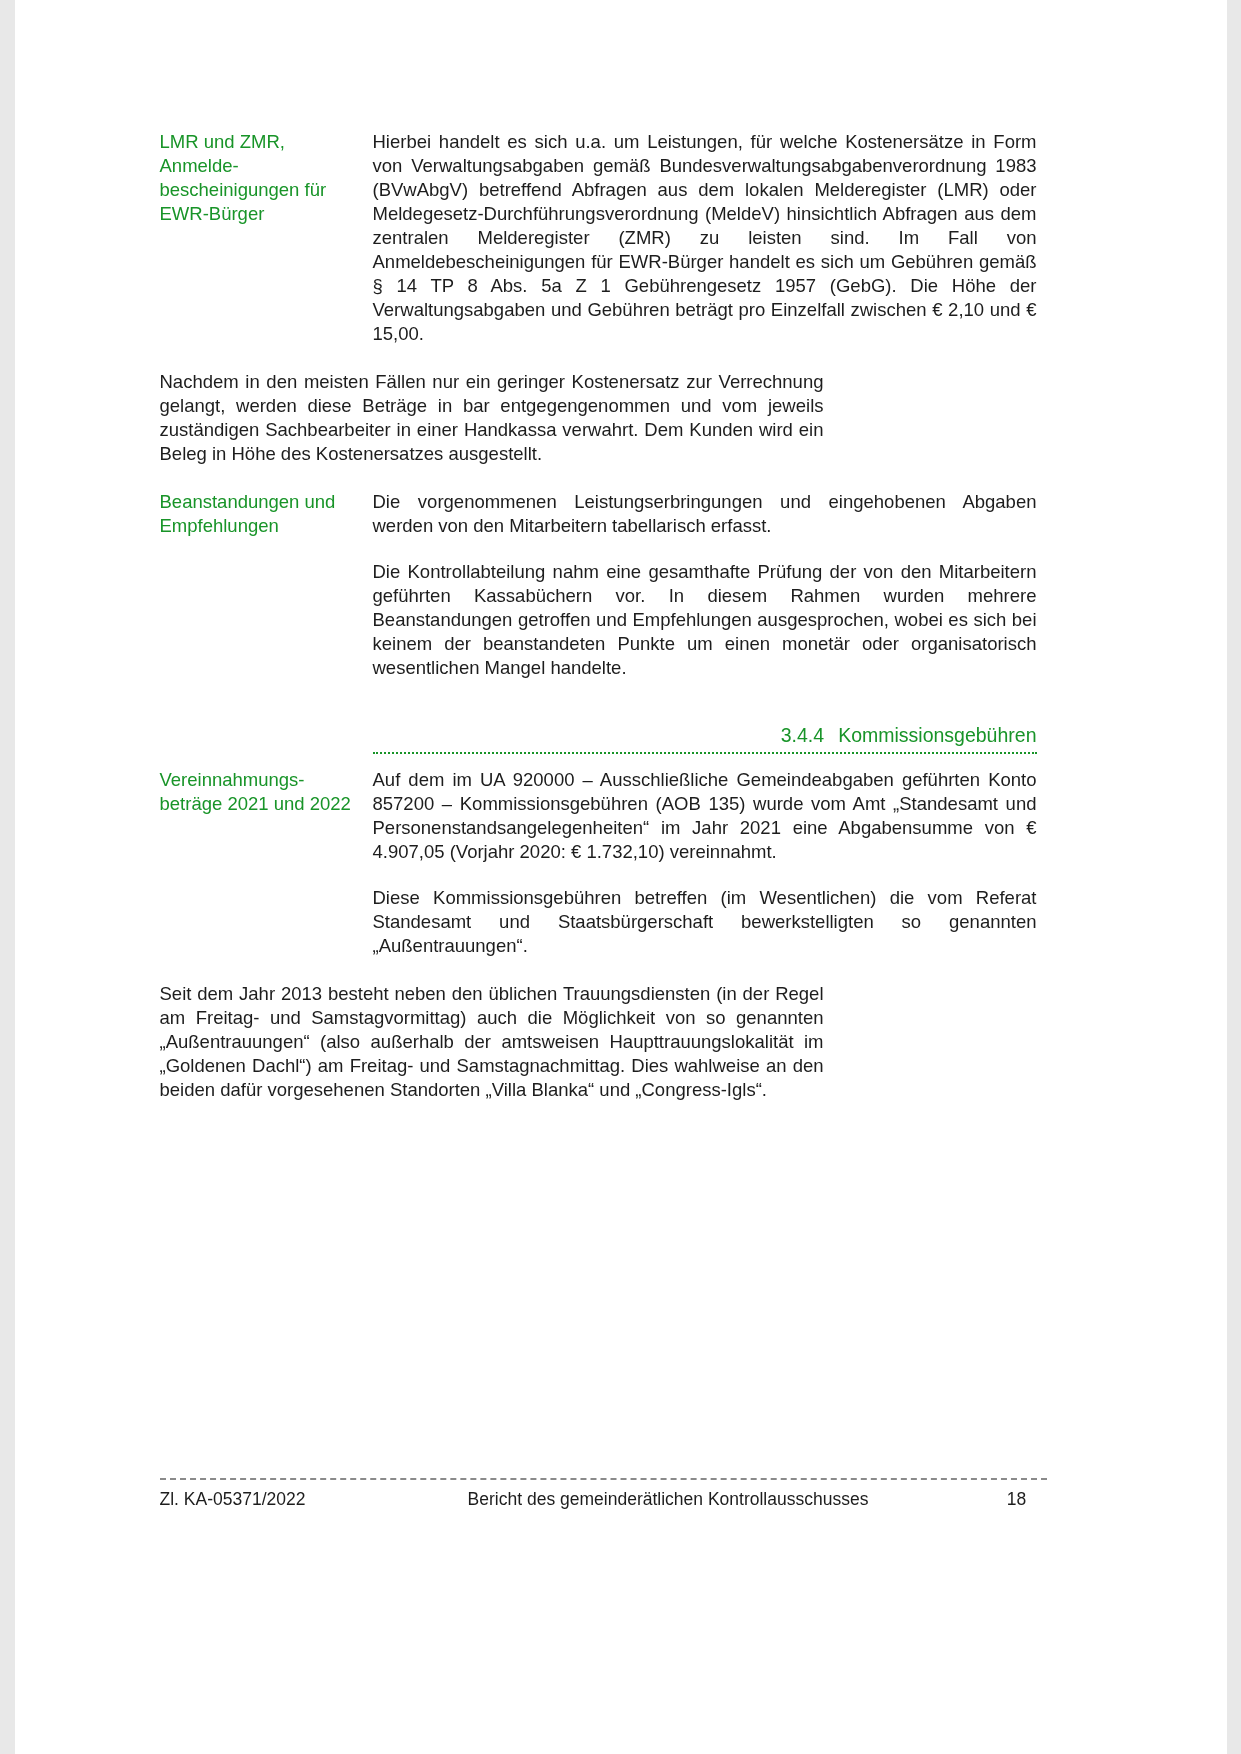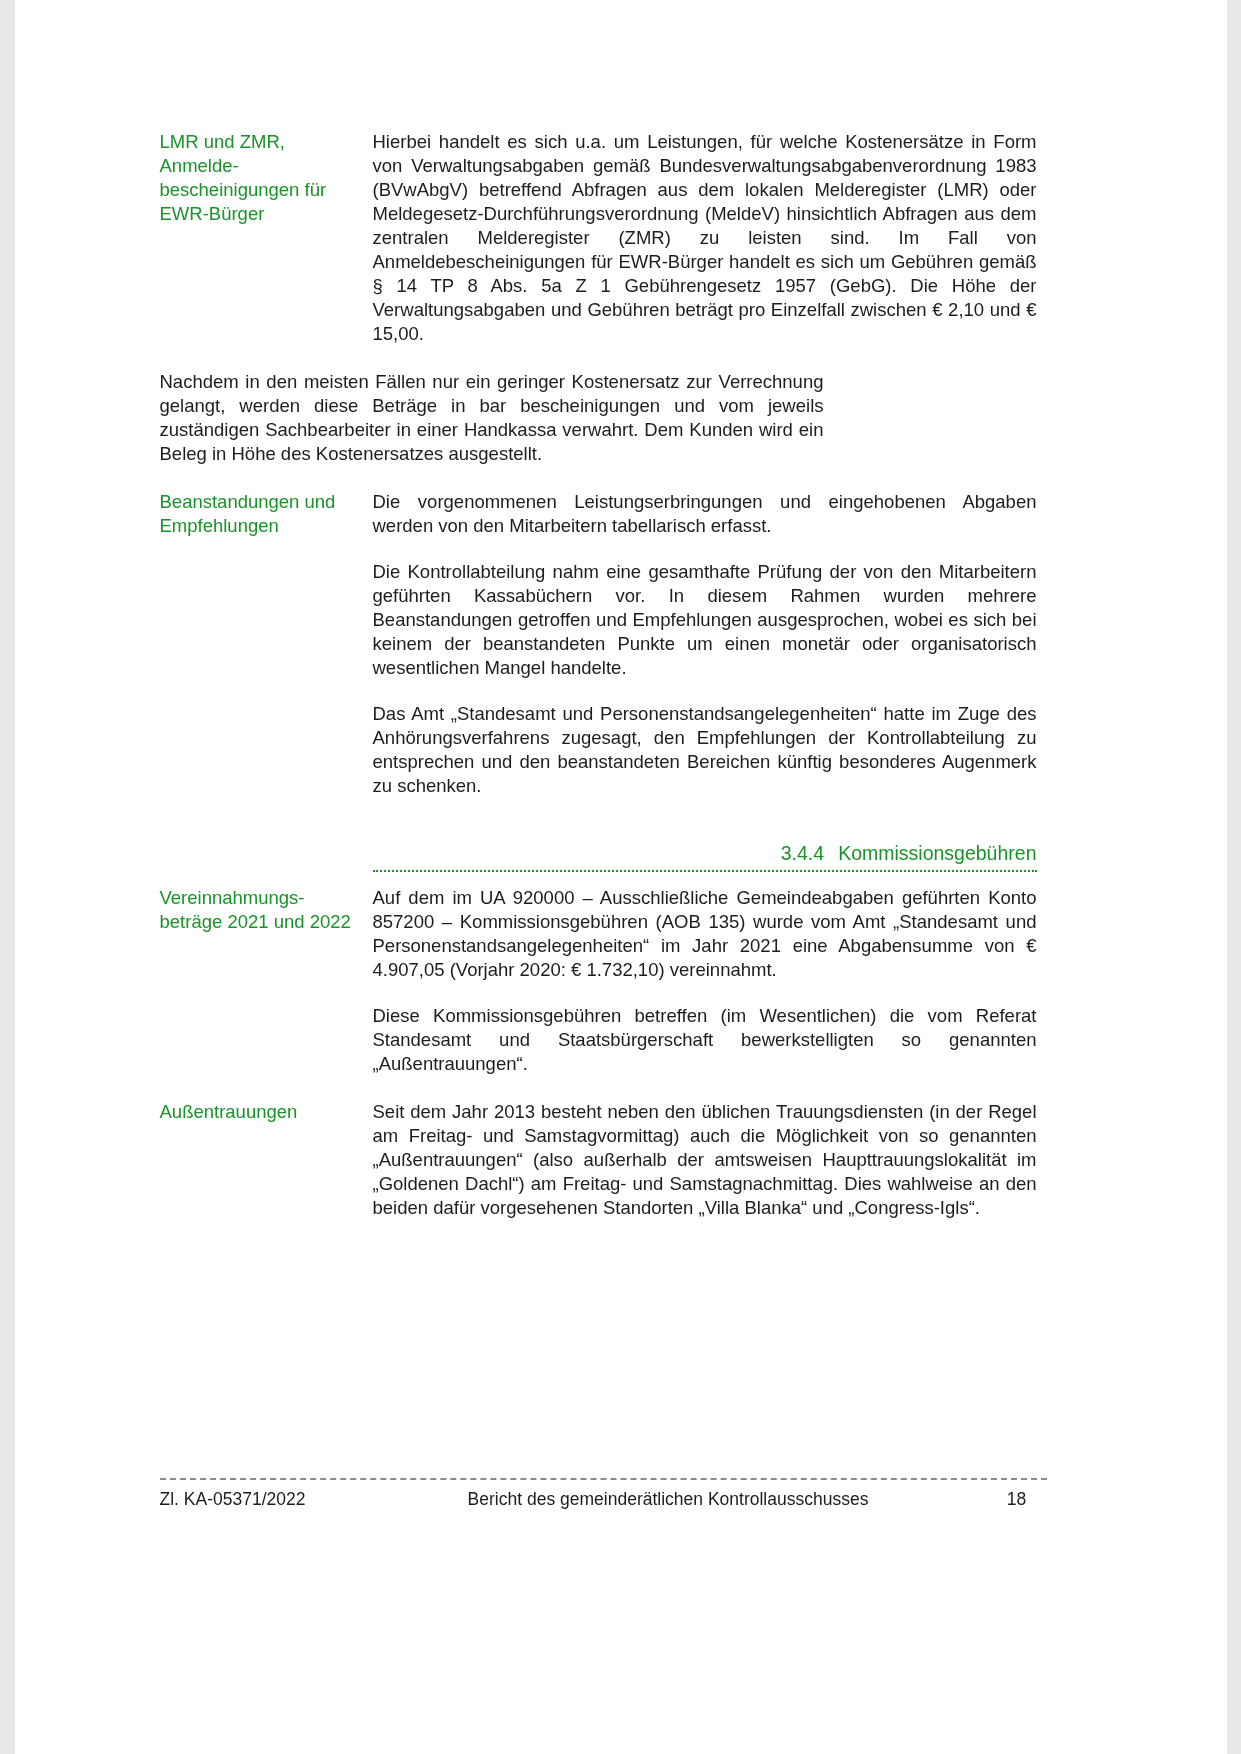--- a/index.html
+++ b/index.html
@@ -98,55 +98,51 @@
 bescheinigungen für
 EWR-Bürger</div>
       </div>
       <div class="body-col">
         <p>Hierbei handelt es sich u.a. um Leistungen, für welche Kostenersätze in Form von Verwaltungsabgaben gemäß Bundesverwaltungsabgabenverordnung 1983 (BVwAbgV) betreffend Abfragen aus dem lokalen Melderegister (LMR) oder Meldegesetz-Durchführungsverordnung (MeldeV) hinsichtlich Abfragen aus dem zentralen Melderegister (ZMR) zu leisten sind. Im Fall von Anmeldebescheinigungen für EWR-Bürger handelt es sich um Gebühren gemäß § 14 TP 8 Abs. 5a Z 1 Gebührengesetz 1957 (GebG). Die Höhe der Verwaltungsabgaben und Gebühren beträgt pro Einzelfall zwischen € 2,10 und € 15,00.</p>
       </div>
     </section>
 
     <section class="row">
       <div class="body-col">
-        <p>Nachdem in den meisten Fällen nur ein geringer Kostenersatz zur Verrechnung gelangt, werden diese Beträge in bar bescheinigungen und vom jeweils zuständigen Sachbearbeiter in einer Handkassa verwahrt. Dem Kunden wird ein Beleg in Höhe des Kostenersatzes ausgestellt.</p>
+        <p>Nachdem in den meisten Fällen nur ein geringer Kostenersatz zur Verrechnung gelangt, werden diese Beträge in bar entgegengenommen und vom jeweils zuständigen Sachbearbeiter in einer Handkassa verwahrt. Dem Kunden wird ein Beleg in Höhe des Kostenersatzes ausgestellt.</p>
       </div>
     </section>
 
     <section class="row">
       <div class="margin-col">
         <div class="margin-label">Beanstandungen und
 Empfehlungen</div>
       </div>
       <div class="body-col">
         <p>Die vorgenommenen Leistungserbringungen und eingehobenen Abgaben werden von den Mitarbeitern tabellarisch erfasst.</p>
         <p>Die Kontrollabteilung nahm eine gesamthafte Prüfung der von den Mitarbeitern geführten Kassabüchern vor. In diesem Rahmen wurden mehrere Beanstandungen getroffen und Empfehlungen ausgesprochen, wobei es sich bei keinem der beanstandeten Punkte um einen monetär oder organisatorisch wesentlichen Mangel handelte.</p>
-        <p>Das Amt „Standesamt und Personenstandsangelegenheiten“ hatte im Zuge des Anhörungsverfahrens zugesagt, den Empfehlungen der Kontrollabteilung zu entsprechen und den beanstandeten Bereichen künftig besonderes Augenmerk zu schenken.</p>
       </div>
     </section>
 
     <div class="heading-row">
       <span class="num">3.4.4</span><span>Kommissionsgebühren</span>
     </div>
 
     <section class="row">
       <div class="margin-col">
         <div class="margin-label">Vereinnahmungs-
 beträge 2021 und 2022</div>
       </div>
       <div class="body-col">
         <p>Auf dem im UA 920000 – Ausschließliche Gemeindeabgaben geführten Konto 857200 – Kommissionsgebühren (AOB 135) wurde vom Amt „Standesamt und Personenstandsangelegenheiten“ im Jahr 2021 eine Abgabensumme von € 4.907,05 (Vorjahr 2020: € 1.732,10) vereinnahmt.</p>
         <p>Diese Kommissionsgebühren betreffen (im Wesentlichen) die vom Referat Standesamt und Staatsbürgerschaft bewerkstelligten so genannten „Außentrauungen“.</p>
       </div>
     </section>
 
     <section class="row">
-      <div class="margin-col">
-        <div class="margin-label">Außentrauungen</div>
-      </div>
       <div class="body-col">
         <p>Seit dem Jahr 2013 besteht neben den üblichen Trauungsdiensten (in der Regel am Freitag- und Samstagvormittag) auch die Möglichkeit von so genannten „Außentrauungen“ (also außerhalb der amtsweisen Haupttrauungslokalität im „Goldenen Dachl“) am Freitag- und Samstagnachmittag. Dies wahlweise an den beiden dafür vorgesehenen Standorten „Villa Blanka“ und „Congress-Igls“.</p>
       </div>
     </section>
 
   </div>
 
   <div class="footer">
     <div class="footer-divider"></div>
     <div class="footer-inner">

